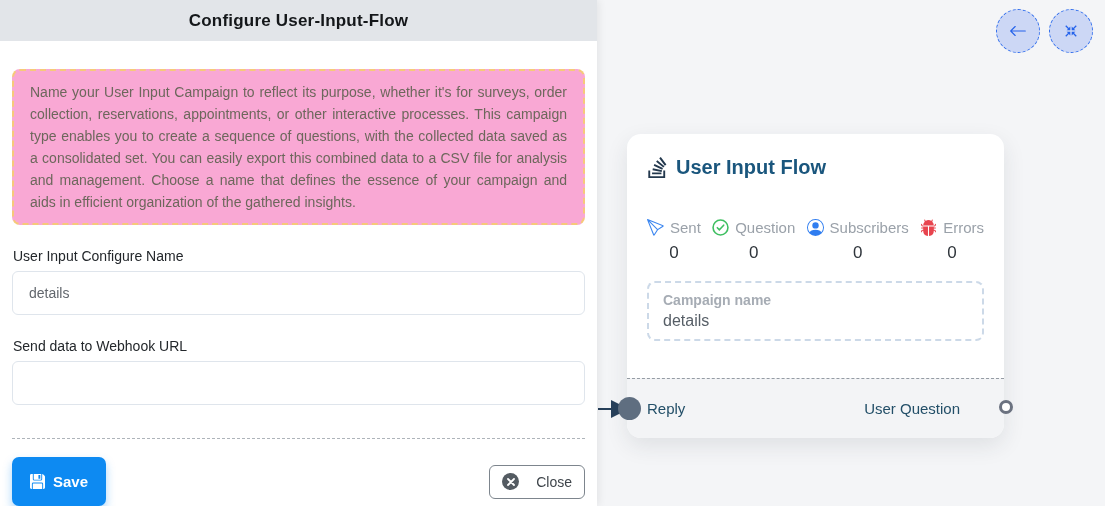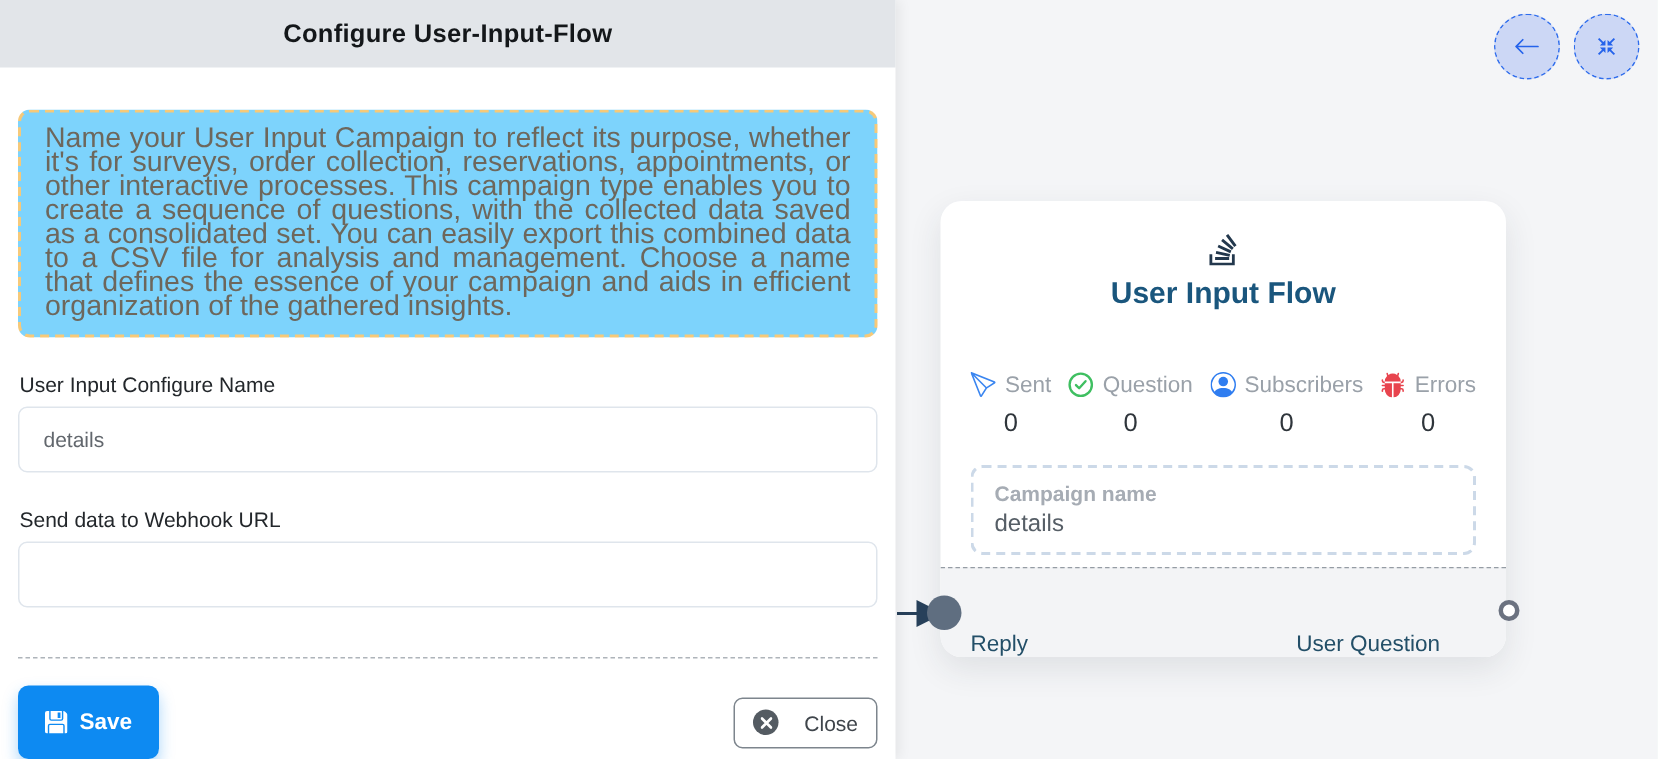--- a/index.html
+++ b/index.html
@@ -9,22 +9,22 @@
 
   
   .panel { width:597px; min-width:597px; height:506px; background:#ffffff;
            box-shadow:2px 0 8px rgba(0,0,0,.07); position:relative; z-index:2;
            display:flex; flex-direction:column; }
   .panel-header { height:57px; background:#e2e5e9; display:flex;
                   align-items:center; justify-content:center; }
   .panel-title { font-size:17px; font-weight:bold; color:#14171a; letter-spacing:.2px; }
   .panel-body { flex:1; padding:28px 12px 0 12px; position:relative; }
 
-  .info-box { border:2px dashed #f6c979; background:#7dd3fc; border-radius:8px;
-              padding:10px 16px; color:#6d675c; font-size:19px; line-height:16px;
+  .info-box { border:2px dashed #f6c979; background:#f9a8d4; border-radius:8px;
+              padding:10px 16px; color:#6d675c; font-size:14px; line-height:22px;
               text-align:justify; }
 
   .field-label { display:block; margin:23px 0 7px 1px; font-size:14px; color:#23272b; }
   .text-input { width:100%; height:44px; border:1px solid #dfe5ec; border-radius:6px;
                 background:#fff; padding:0 16px; font-size:14px; color:#62676d;
                 font-family:"Liberation Sans", sans-serif; outline:none; }
 
   .dashed-divider { border:0; border-top:1.5px dashed #aeb4ba; margin-top:33px; }
 
   .actions { display:flex; align-items:center; justify-content:space-between;
@@ -46,36 +46,36 @@
   .circle-btn { position:absolute; top:9px; width:44px; height:44px; border-radius:50%;
                 background:#ccd7f5; border:1.5px dashed #2f6ded; cursor:pointer;
                 display:flex; align-items:center; justify-content:center; }
   .circle-btn.back { right:65px; }
   .circle-btn.fit  { right:12px; }
 
   .node { position:absolute; left:30px; top:134px; width:377px; height:304px;
           background:#fff; border-radius:14px;
           box-shadow:0 8px 22px rgba(40,50,60,.10); cursor:grab; }
   .node-body { padding:22px 20px 0 20px; }
-  .node-title-row { display:flex; align-items:center; gap:8px;flex-direction:column; }
+  .node-title-row { display:flex; align-items:center; gap:8px; }
   .node-title { color:#1a567d; font-size:20px; font-weight:600; }
 
   .stats { display:flex; justify-content:space-between; margin-top:40px; }
   .stat  { display:flex; flex-direction:column; align-items:center; }
   .stat-head { display:flex; align-items:center; gap:6px; color:#9aa1a9; font-size:15px; }
   .stat-value { margin-top:7px; font-size:17px; color:#2f353b; }
 
   .campaign-box { margin-top:18px; border:2px dashed #ccd9e8; border-radius:8px;
                   padding:9px 14px; }
   .campaign-label { color:#a6acb4; font-size:14px; font-weight:bold; }
   .campaign-value { margin-top:4px; color:#565e66; font-size:16px; }
 
   .node-footer { position:absolute; bottom:0; left:0; right:0; height:60px;
                  background:#f3f4f6; border-top:1.5px dashed #959ca4;
-                 border-radius:0 0 14px 14px; display:flex; align-items:flex-end;
+                 border-radius:0 0 14px 14px; display:flex; align-items:center;
                  padding:0 20px; }
   .port-label { color:#234f68; font-size:15px; }
   .port-label.out { margin-left:auto; margin-right:24px; }
   .port-in  { position:absolute; left:-9px; top:18px; width:23px; height:23px;
               border-radius:50%; background:#5f6e80; cursor:crosshair; }
   .port-out { position:absolute; right:-9px; top:21px; width:14px; height:14px;
               border:3.5px solid #6b7280; border-radius:50%; background:#fff;
               cursor:crosshair; }
   .conn-arrow { position:absolute; left:-29px; top:20px; pointer-events:none; }
 </style>

